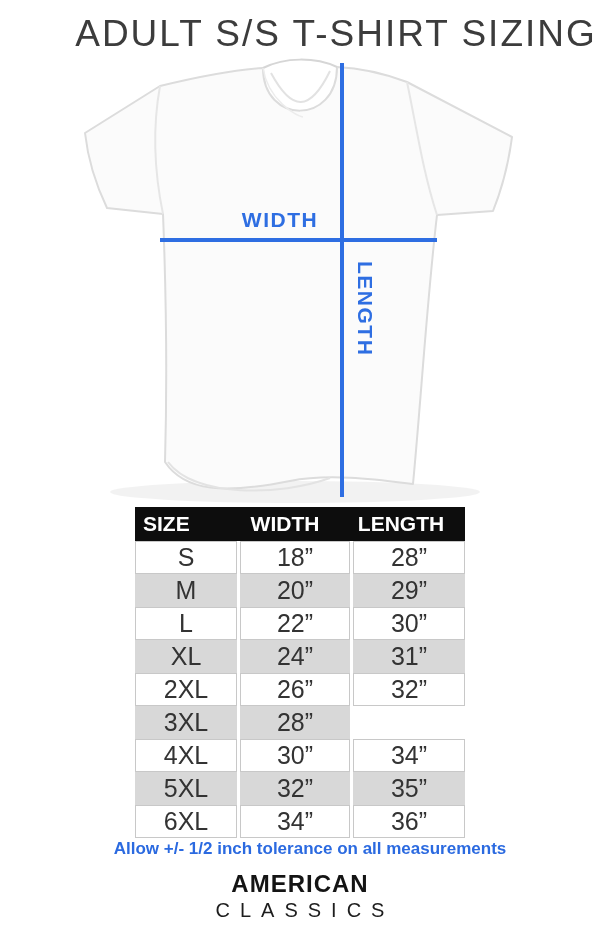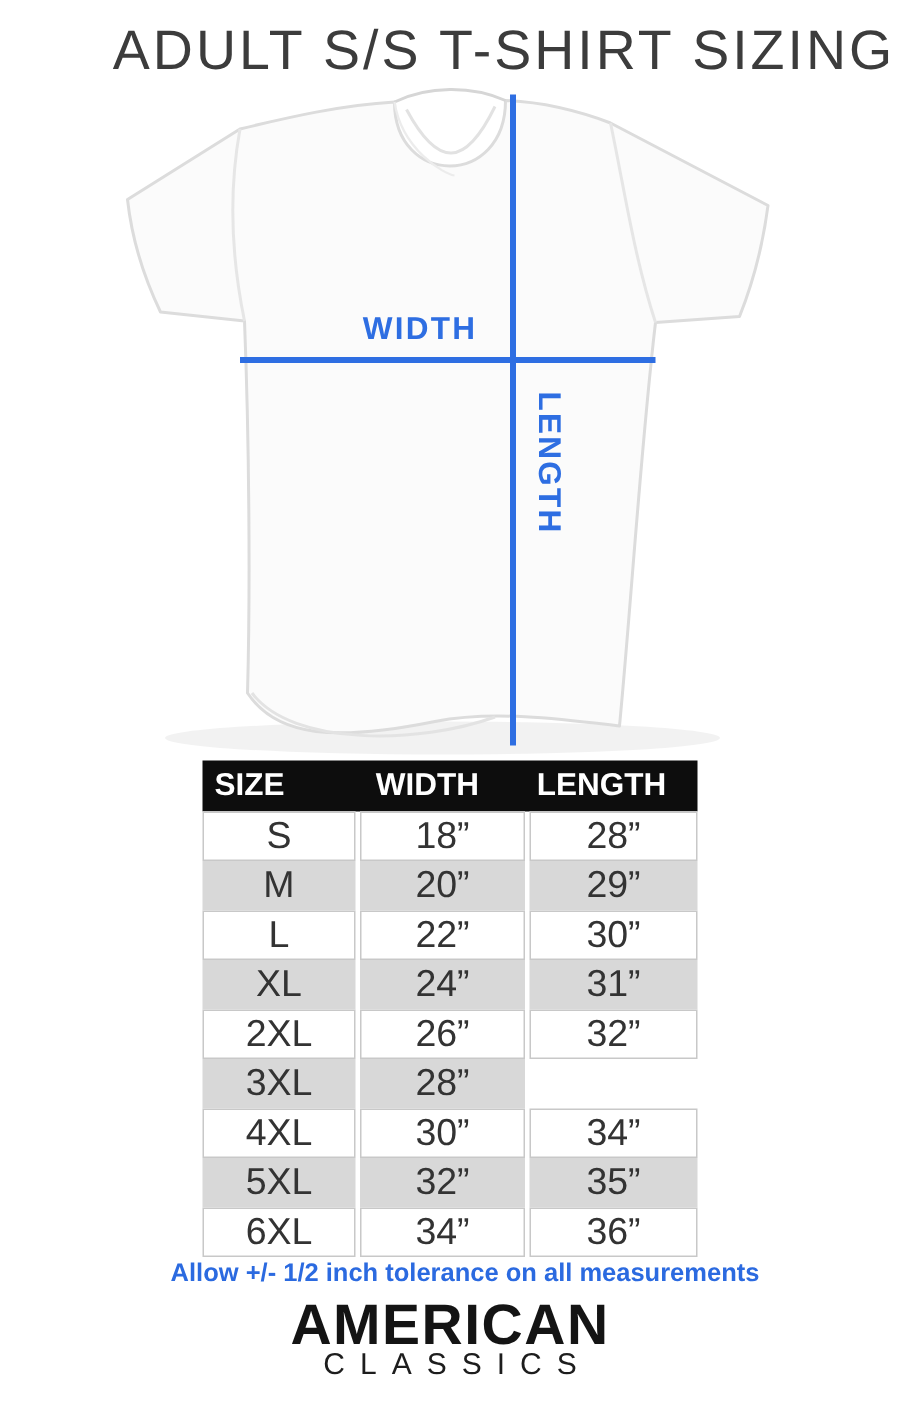--- a/index.html
+++ b/index.html
@@ -33,21 +33,21 @@
     display:flex;align-items:center;justify-content:center;
     font-size:25px;font-weight:200;color:#333333;box-sizing:border-box;
   }
   .t-row.light .cell{background:#ffffff;border:1px solid #c8c8c8;}
   .t-row.dark .cell{background:#d8d8d8;}
   .tolerance-note{
     position:absolute;top:839px;left:0;width:524px;text-align:center;
     color:#2b6ae0;font-weight:bold;font-size:17px;margin-left:48px;
   }
   .brand{position:absolute;top:867px;left:0;width:600px;text-align:center;color:#141414;}
-  .brand-top{font-size:38px;font-weight:700;letter-spacing:1px;line-height:34px;}
+  .brand-top{font-size:24px;font-weight:700;letter-spacing:1px;line-height:34px;}
   .brand-bottom{font-size:20px;font-weight:400;letter-spacing:10px;padding-left:10px;line-height:18px;color:#1d1d1d;}
 </style>
 </head>
 <body>
 
 <div class="title">ADULT S/S T-SHIRT SIZING</div>
 
 <svg class="shirt-svg" width="600" height="943" viewBox="0 0 600 943" xmlns="http://www.w3.org/2000/svg">
   <ellipse cx="295" cy="492" rx="185" ry="11" fill="#000000" opacity="0.05"></ellipse>
   <path d="M 263 68

